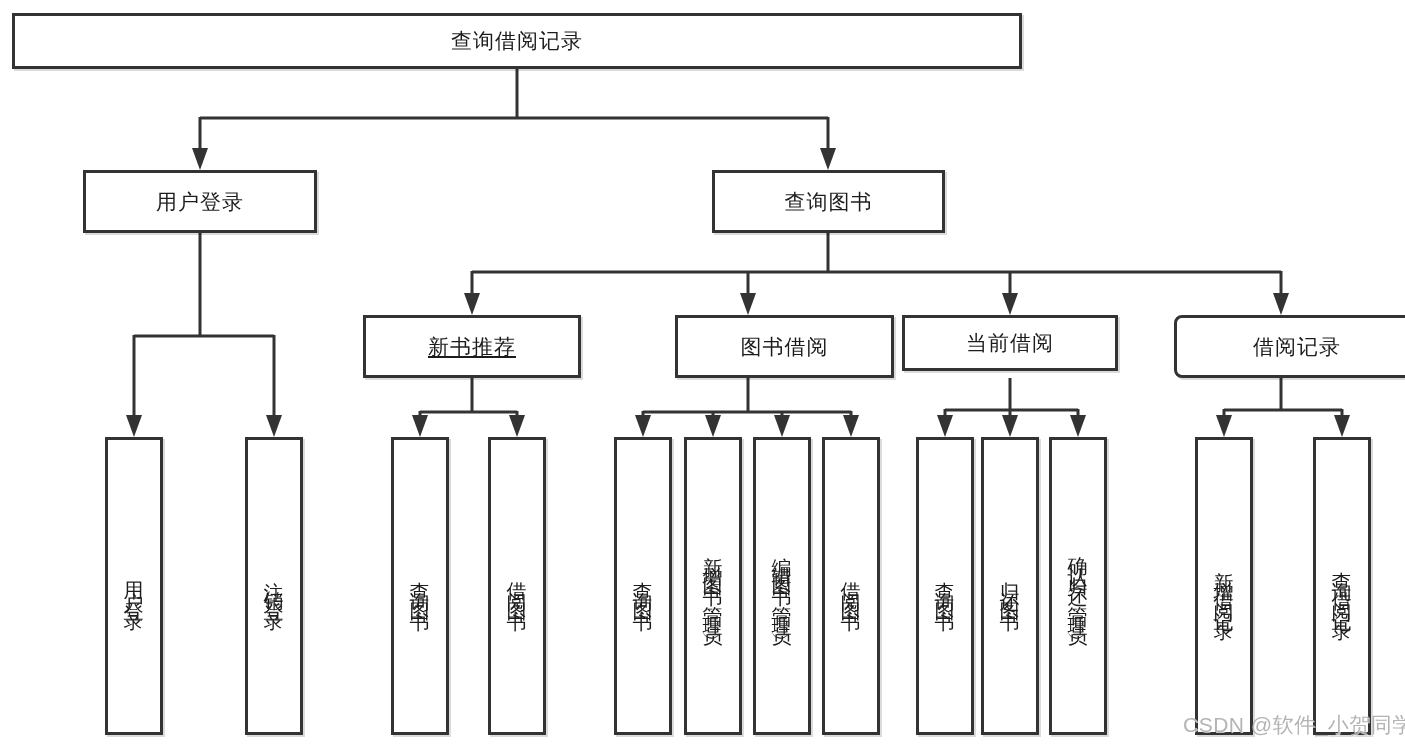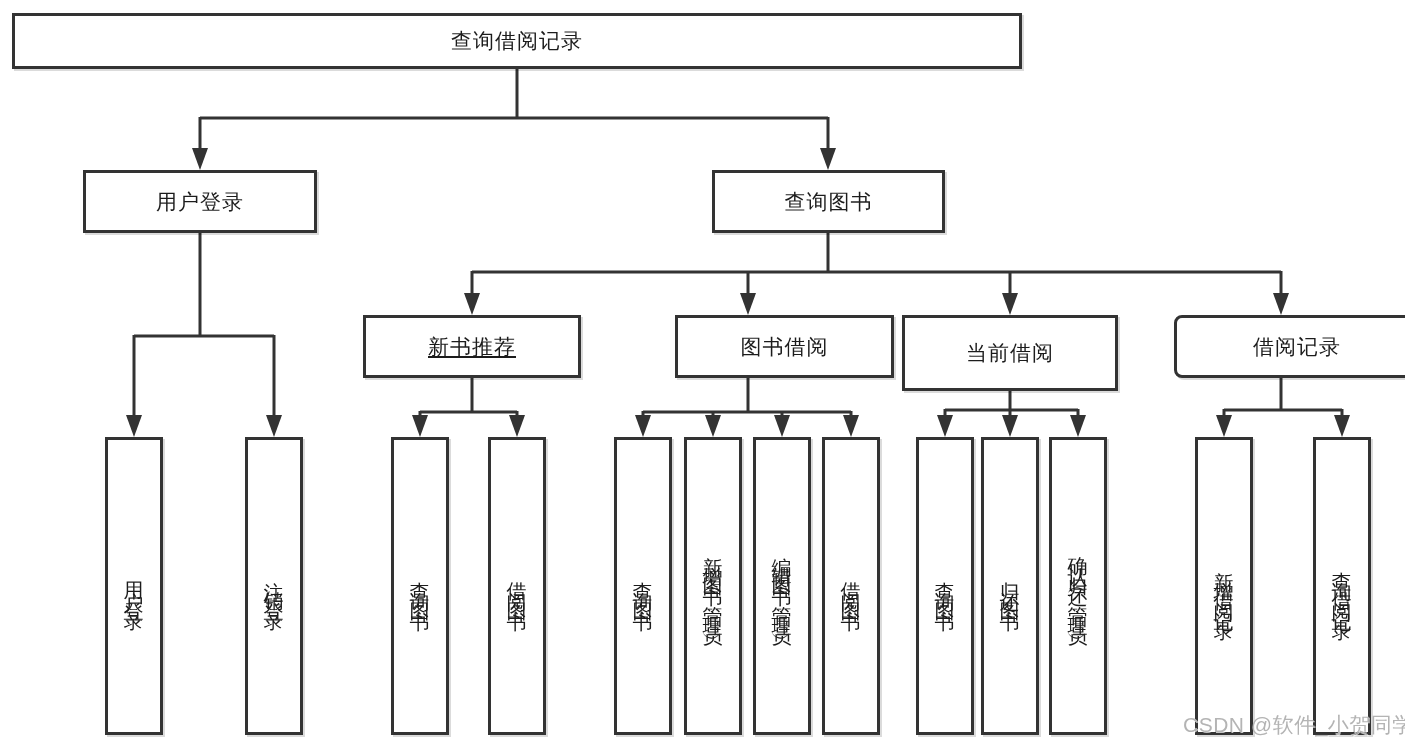--- a/index.html
+++ b/index.html
@@ -131,21 +131,21 @@
     </g>
   </svg>
 
   <div class="node h" style="left:12px; top:13px; width:1010px; height:56px;">查询借阅记录</div>
 
   <div class="node h" style="left:83px; top:170px; width:234px; height:63px;">用户登录</div>
   <div class="node h" style="left:712px; top:170px; width:233px; height:63px;">查询图书</div>
 
   <div class="node h" style="left:363px; top:315px; width:218px; height:63px;text-decoration:underline;">新书推荐</div>
   <div class="node h" style="left:675px; top:315px; width:219px; height:63px;">图书借阅</div>
-  <div class="node h" style="left:902px; top:315px; width:216px; height:76px;">当前借阅</div>
+  <div class="node h" style="left:902px; top:315px; width:216px; height:56px;">当前借阅</div>
   <div class="node h" style="left:1174px; top:315px; width:246px; height:63px;border-radius:8px;">借阅记录</div>
 
   <div class="node v" style="left:105px; top:437px; width:58px; height:298px;">
     <span class="vtext">用户登录</span>
   </div>
   <div class="node v" style="left:245px; top:437px; width:58px; height:298px;">
     <span class="vtext">注销登录</span>
   </div>
 
   <div class="node v" style="left:391px; top:437px; width:58px; height:298px;">

